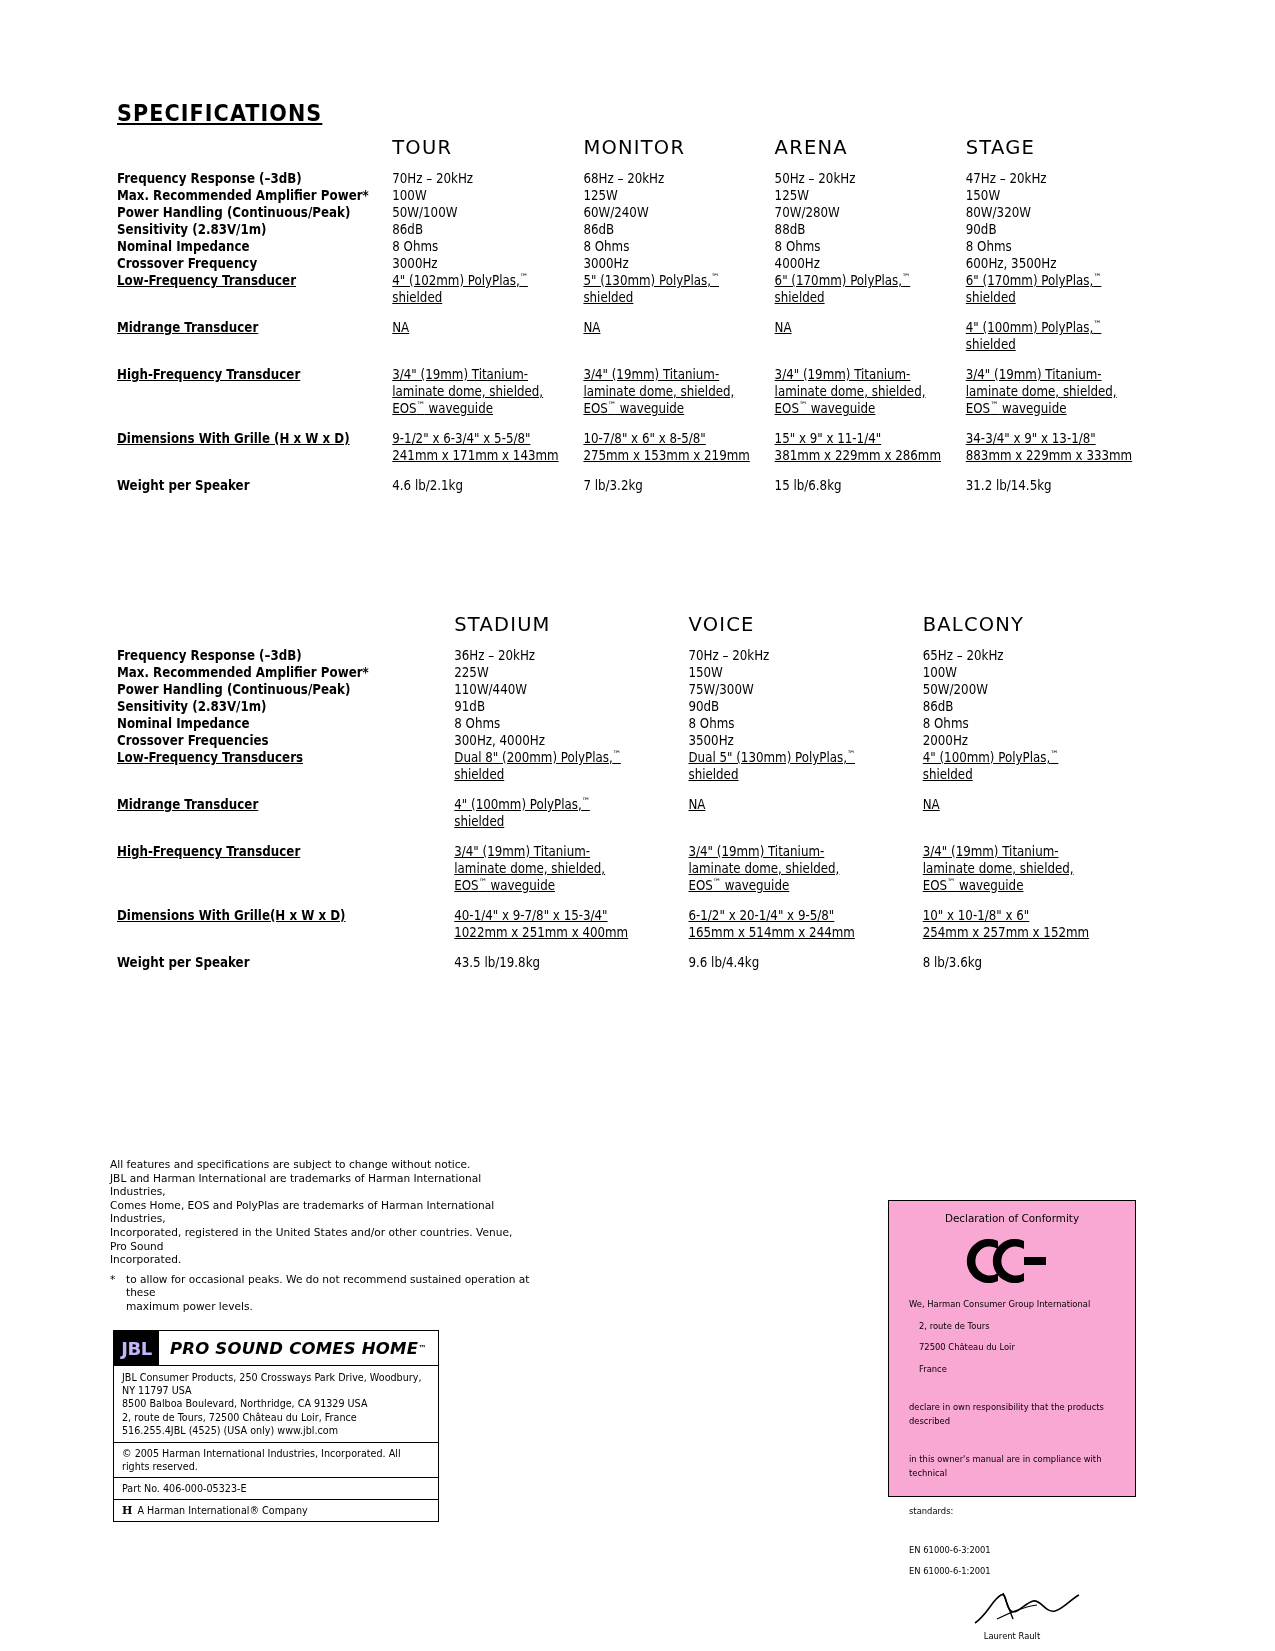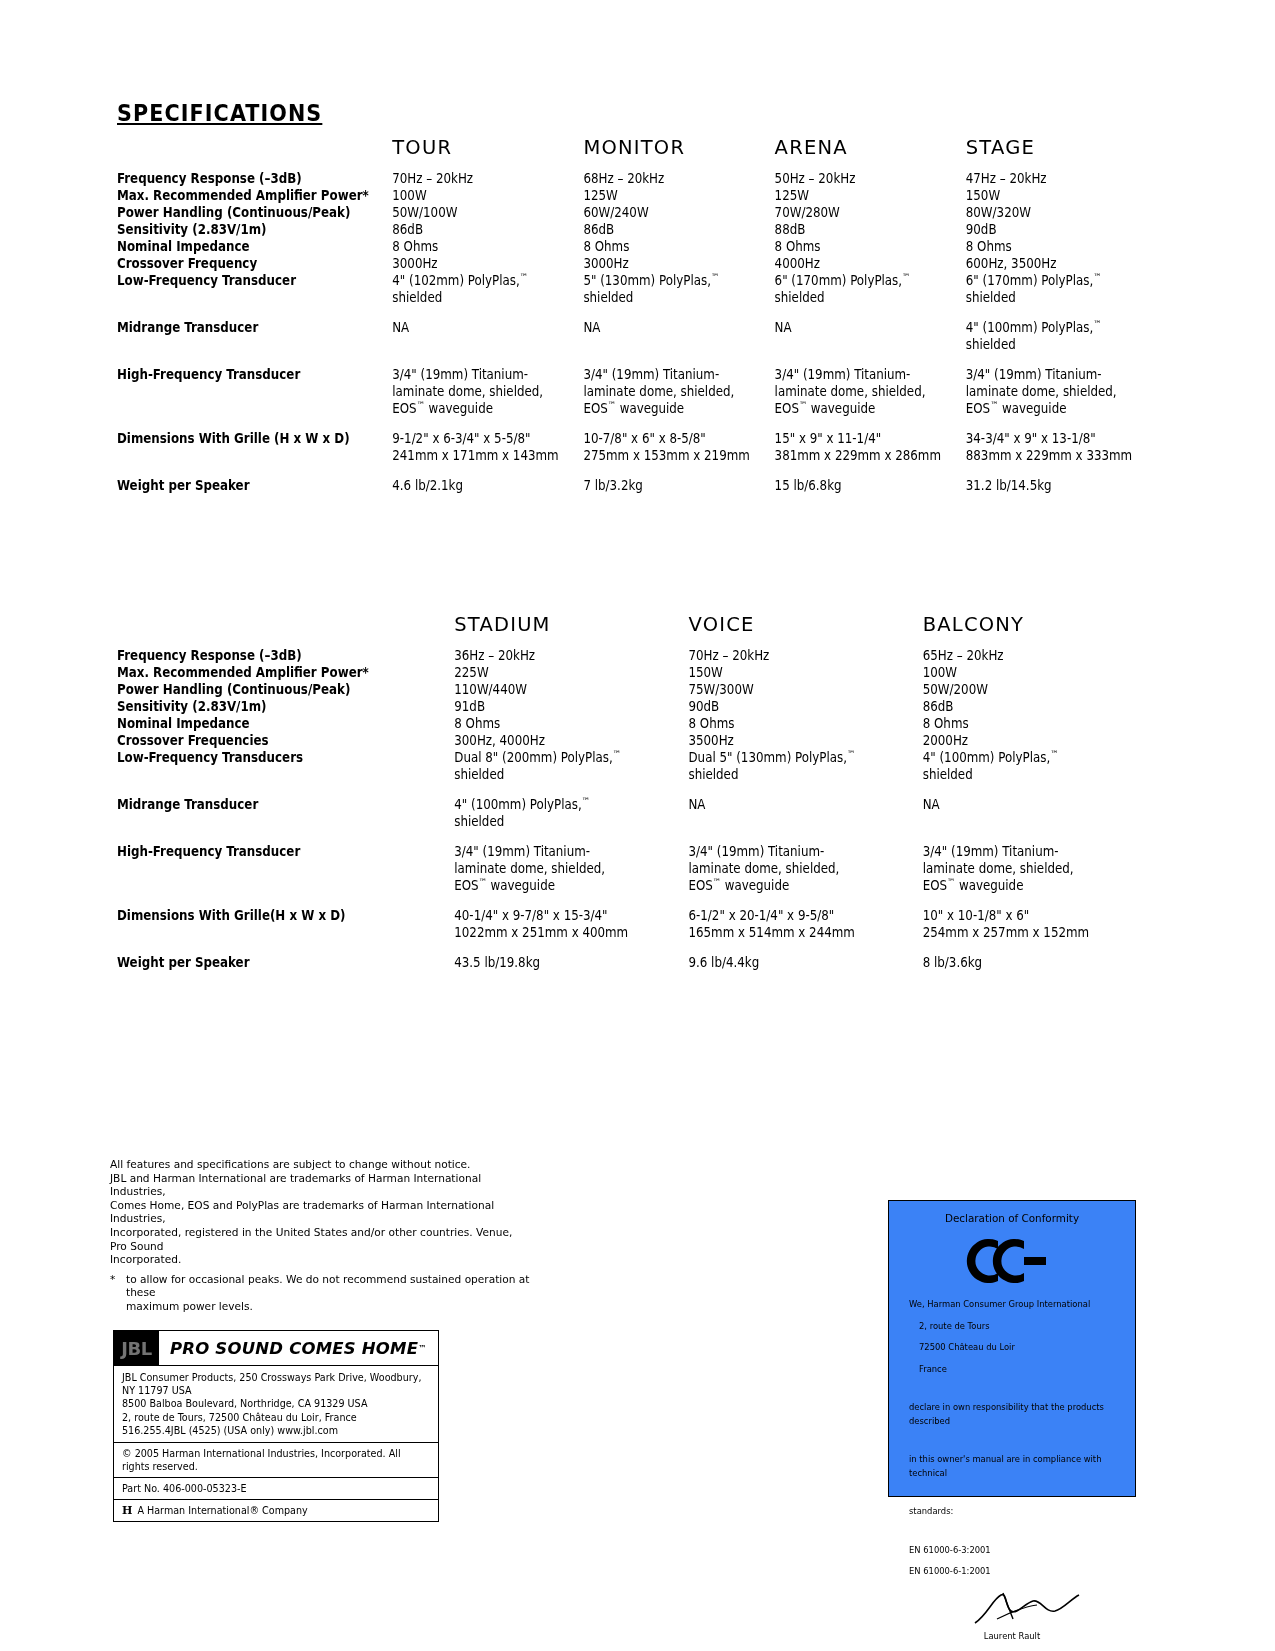--- a/index.html
+++ b/index.html
@@ -76,21 +76,21 @@
     font-size: 13.2px;
     font-family: "DejaVu Sans Condensed", "DejaVu Sans", sans-serif;
     font-stretch: condensed;
     line-height: 17px;
     padding-bottom: 9.5px;
   }
   .row-val .ln { display: block; white-space: nowrap; }
   .tm { font-size: 9px; vertical-align: super; line-height: 0; }
 
   
-  tr.tall .row-label, tr.tall .row-val { padding-bottom: 13px; }
+  tr.tall .row-label, tr.tall .row-val { padding-bottom: 13px; text-decoration: underline; }
 
   
   .notes {
     position: absolute;
     left: 110px;
     top: 1158px;
     width: 420px;
     font-size: 10.6px;
     line-height: 13.6px;
     font-family: "DejaVu Sans", sans-serif;
@@ -117,21 +117,21 @@
     background: #fff;
   }
   .jbl-top {
     display: flex;
     align-items: stretch;
     border-bottom: 1.5px solid #000;
     height: 34px;
   }
   .jbl-mark {
     background: #000;
-    color: #737373;
+    color: #c4b5fd;
     width: 45px;
     display: flex;
     align-items: center;
     justify-content: center;
     font-family: "DejaVu Sans", sans-serif;
     font-weight: bold;
     font-size: 18px;
     letter-spacing: -0.5px;
   }
   .jbl-tag {
@@ -169,21 +169,21 @@
   }
 
   
   .doc-box {
     position: absolute;
     left: 888px;
     top: 1200px;
     width: 246px;
     height: 295px;
     border: 1.2px solid #000;
-    background: #3b82f6;
+    background: #f9a8d4;
     font-family: "DejaVu Sans", sans-serif;
   }
   .doc-title {
     text-align: center;
     font-size: 10.4px;
     margin-top: 11px;
   }
   .ce-wrap {
     display: flex;
     justify-content: center;

